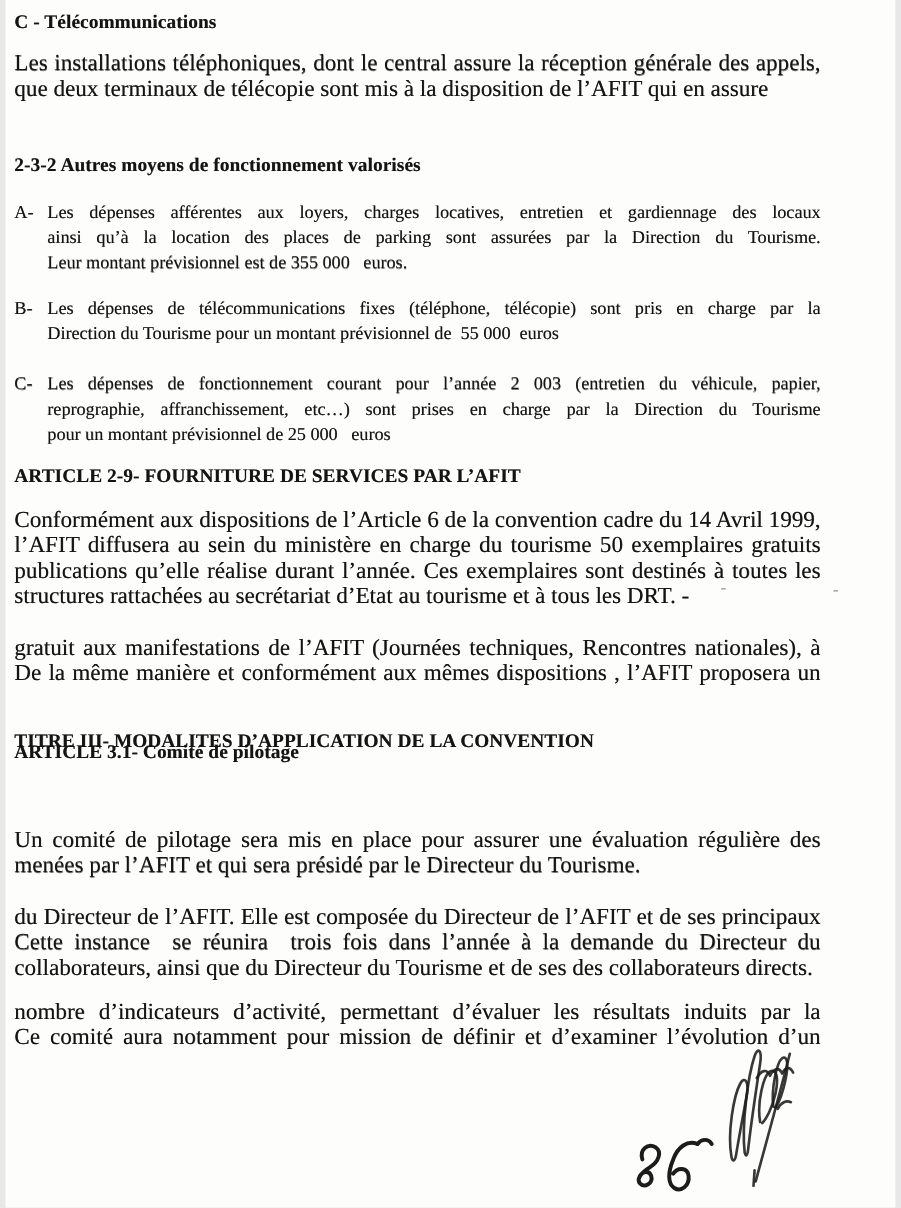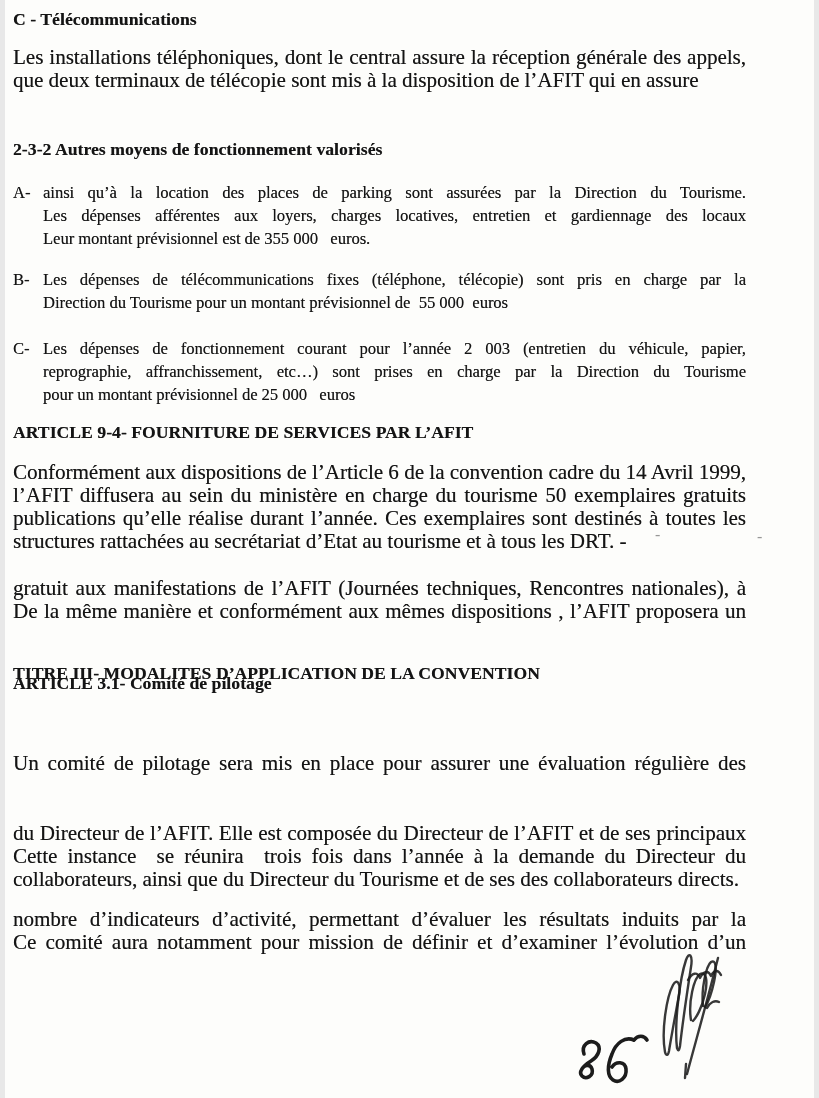--- a/index.html
+++ b/index.html
@@ -51,22 +51,22 @@
   <div class="para" style="top:46px">
     <div class="jl">Les installations téléphoniques, dont le central assure la réception générale des appels, ainsi</div>
     <div class="ll">que deux terminaux de télécopie sont mis à la disposition de l’AFIT qui en assure l’entretien.</div>
   </div>
 
   <h2 class="h" style="top:138px">2-3-2 Autres moyens de fonctionnement valorisés</h2>
 
   <div class="item" style="top:181px">
     <span class="marker">A-</span>
     <div class="itext">
+      <div class="jl">Les dépenses afférentes aux loyers, charges locatives, entretien et gardiennage des locaux</div>
       <div class="jl">ainsi qu’à la location des places de parking sont assurées par la Direction du Tourisme.</div>
-      <div class="jl">Les dépenses afférentes aux loyers, charges locatives, entretien et gardiennage des locaux</div>
       <div class="ll">Leur montant prévisionnel est de 355 000 &nbsp;&nbsp;euros.</div>
     </div>
   </div>
 
   <div class="item" style="top:268px">
     <span class="marker">B-</span>
     <div class="itext">
       <div class="jl">Les dépenses de télécommunications fixes (téléphone, télécopie) sont pris en charge par la</div>
       <div class="ll">Direction du Tourisme pour un montant prévisionnel de &nbsp;55 000 &nbsp;euros</div>
     </div>
@@ -74,21 +74,21 @@
 
   <div class="item" style="top:337px">
     <span class="marker">C-</span>
     <div class="itext">
       <div class="jl">Les dépenses de fonctionnement courant pour l’année 2 003 (entretien du véhicule, papier,</div>
       <div class="jl">reprographie, affranchissement, etc…) sont prises en charge par la Direction du Tourisme</div>
       <div class="ll">pour un montant prévisionnel de 25 000 &nbsp;&nbsp;euros</div>
     </div>
   </div>
 
-  <h2 class="h" style="top:421px">ARTICLE 9-4- FOURNITURE DE SERVICES PAR L’AFIT</h2>
+  <h2 class="h" style="top:421px">ARTICLE 2-9- FOURNITURE DE SERVICES PAR L’AFIT</h2>
 
   <div class="para" style="top:461px">
     <div class="jl">Conformément aux dispositions de l’Article 6 de la convention cadre du 14 Avril 1999,</div>
     <div class="jl">l’AFIT diffusera au sein du ministère en charge du tourisme 50 exemplaires gratuits des</div>
     <div class="jl">publications qu’elle réalise durant l’année. Ces exemplaires sont destinés à toutes les</div>
     <div class="ll">structures rattachées au secrétariat d’Etat au tourisme et à tous les DRT. -</div>
   </div>
 
   <span class="artifact" style="left:650px; top:526px">-</span>
   <span class="artifact" style="left:752px; top:528px">-</span>
@@ -97,20 +97,21 @@
     <div class="jl">gratuit aux manifestations de l’AFIT (Journées techniques, Rencontres nationales), à un</div>
     <div class="jl">De la même manière et conformément aux mêmes dispositions , l’AFIT proposera un accès</div>
   </div>
 
   <h2 class="h" style="top:662px">TITRE III- MODALITES D’APPLICATION DE LA CONVENTION</h2>
 
   <h2 class="h" style="top:672px">ARTICLE 3.1- Comité de pilotage</h2>
 
   <div class="para" style="top:752px">
     <div class="jl">Un comité de pilotage sera mis en place pour assurer une évaluation régulière des actions</div>
+    <div class="ll">menées par l’AFIT et qui sera présidé par le Directeur du Tourisme.</div>
   </div>
 
   <div class="para" style="top:822px">
     <div class="jl">du Directeur de l’AFIT. Elle est composée du Directeur de l’AFIT et de ses principaux</div>
     <div class="jl">Cette instance &nbsp;se réunira &nbsp;trois fois dans l’année à la demande du Directeur du Tourisme ou</div>
     <div class="ll">collaborateurs, ainsi que du Directeur du Tourisme et de ses des collaborateurs directs.</div>
   </div>
 
   <div class="para" style="top:908px">
     <div class="jl">nombre d’indicateurs d’activité, permettant d’évaluer les résultats induits par la dépense</div>

